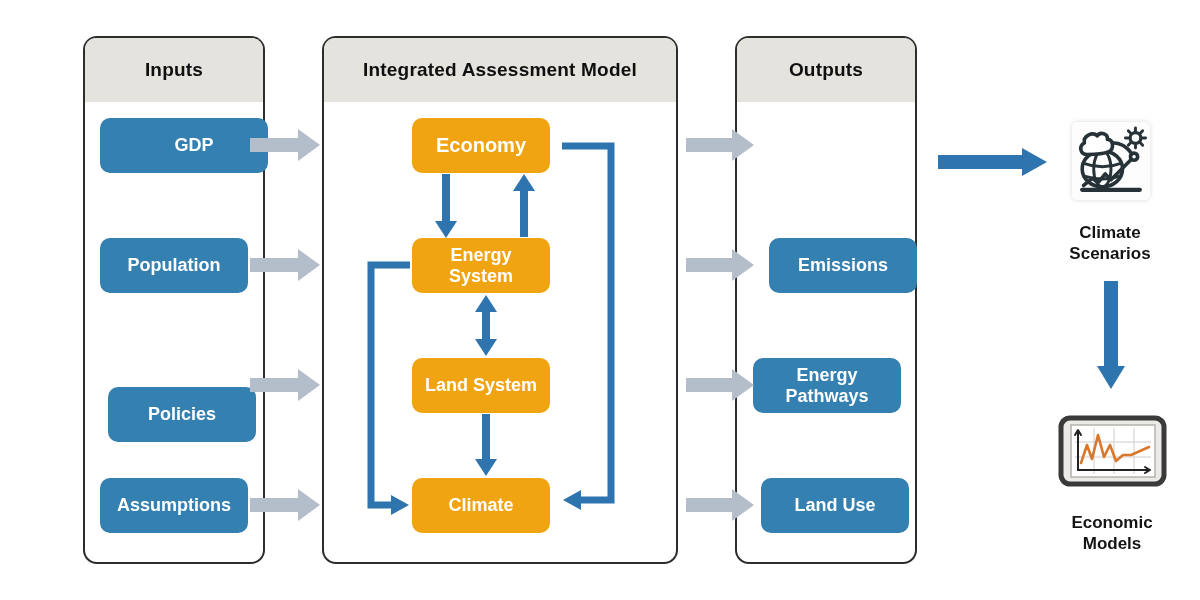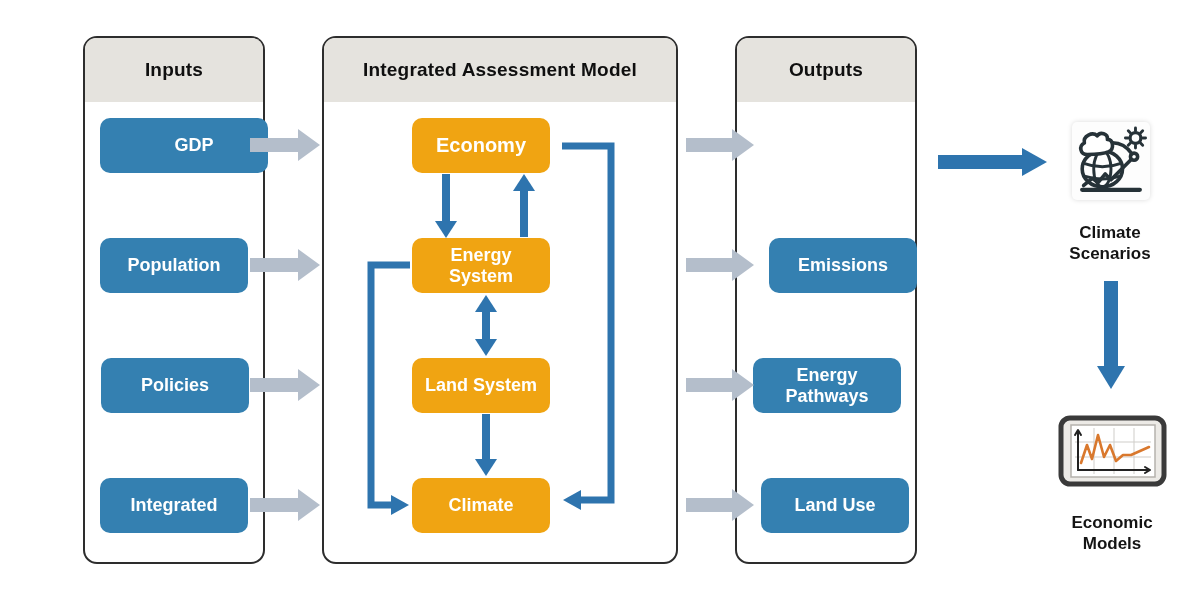--- a/index.html
+++ b/index.html
@@ -36,22 +36,22 @@
     font-size:17px;line-height:21px;color:#141414;white-space:pre-line;
   }
 </style>
 </head>
 <body>
 
 <div class="panel" style="left:83px;width:182px;">
   <div class="panel-header">Inputs</div>
   <div class="node blue-node row1" style="left:15px;padding-left:20px;">GDP</div>
   <div class="node blue-node row2" style="left:15px;">Population</div>
-  <div class="node blue-node row3" style="left:16px;">Policies</div>
-  <div class="node blue-node row4" style="left:15px;">Integrated</div>
+  <div class="node blue-node row3" style="left:23px;margin-top:29px;">Policies</div>
+  <div class="node blue-node row4" style="left:15px;">Assumptions</div>
 </div>
 
 <div class="panel" style="left:322px;width:356px;">
   <div class="panel-header">Integrated Assessment Model</div>
   <div class="node orange-node node--lg row1">Economy</div>
   <div class="node orange-node row2">Energy
 System</div>
   <div class="node orange-node row3">Land System</div>
   <div class="node orange-node row4">Climate</div>
 </div>

